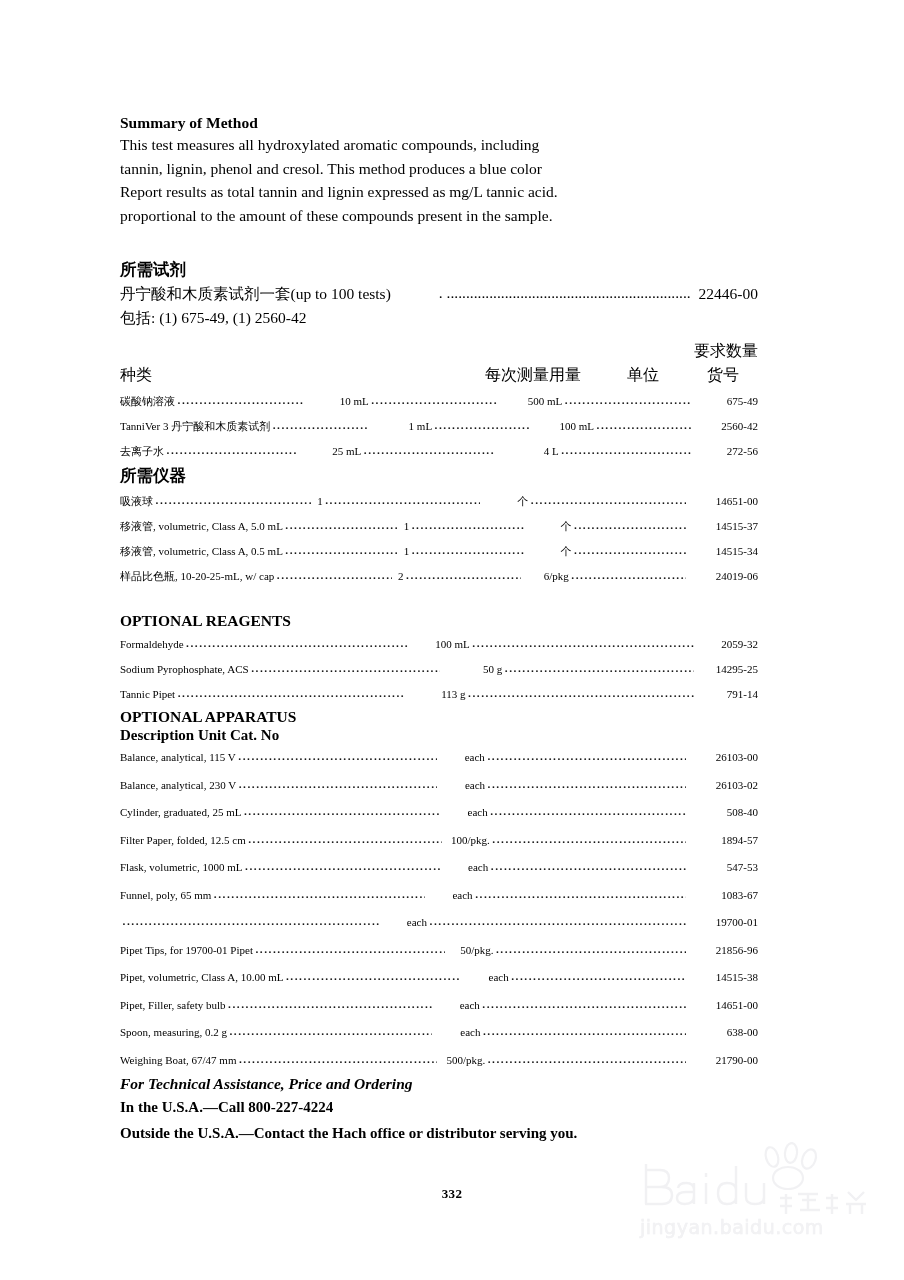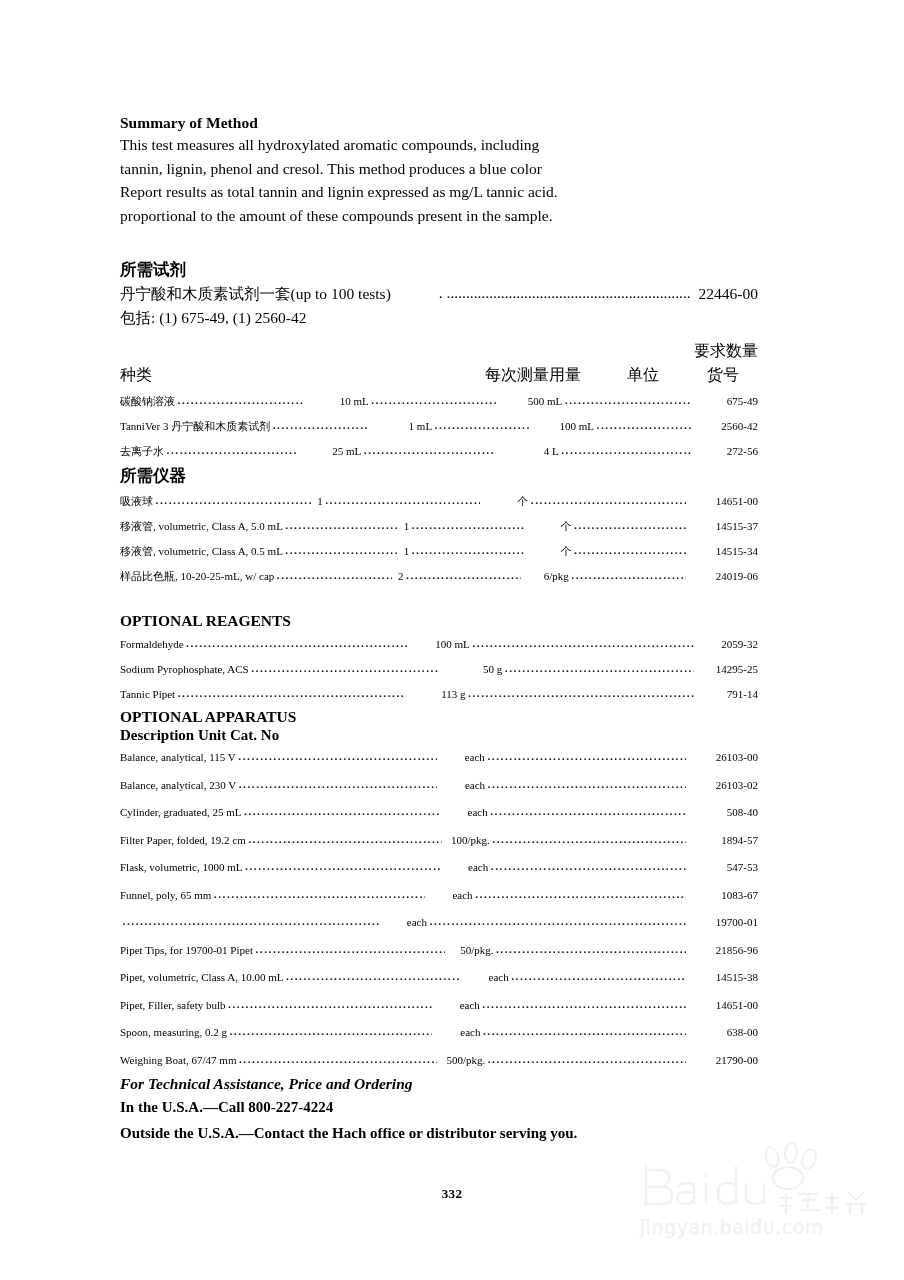--- a/index.html
+++ b/index.html
@@ -355,21 +355,21 @@
         <span class="col-cat">26103-02</span>
       </div>
       <div class="lrow">
         <span class="nm">Cylinder, graduated, 25 mL</span>
         <span class="dots"></span>
         <span class="col-unit">each</span>
         <span class="dots"></span>
         <span class="col-cat">508-40</span>
       </div>
       <div class="lrow">
-        <span class="nm">Filter Paper, folded, 19.2 cm</span>
+        <span class="nm">Filter Paper, folded, 12.5 cm</span>
         <span class="dots"></span>
         <span class="col-unit">100/pkg.</span>
         <span class="dots"></span>
         <span class="col-cat">1894-57</span>
       </div>
       <div class="lrow">
         <span class="nm">Flask, volumetric, 1000 mL</span>
         <span class="dots"></span>
         <span class="col-unit">each</span>
         <span class="dots"></span>

